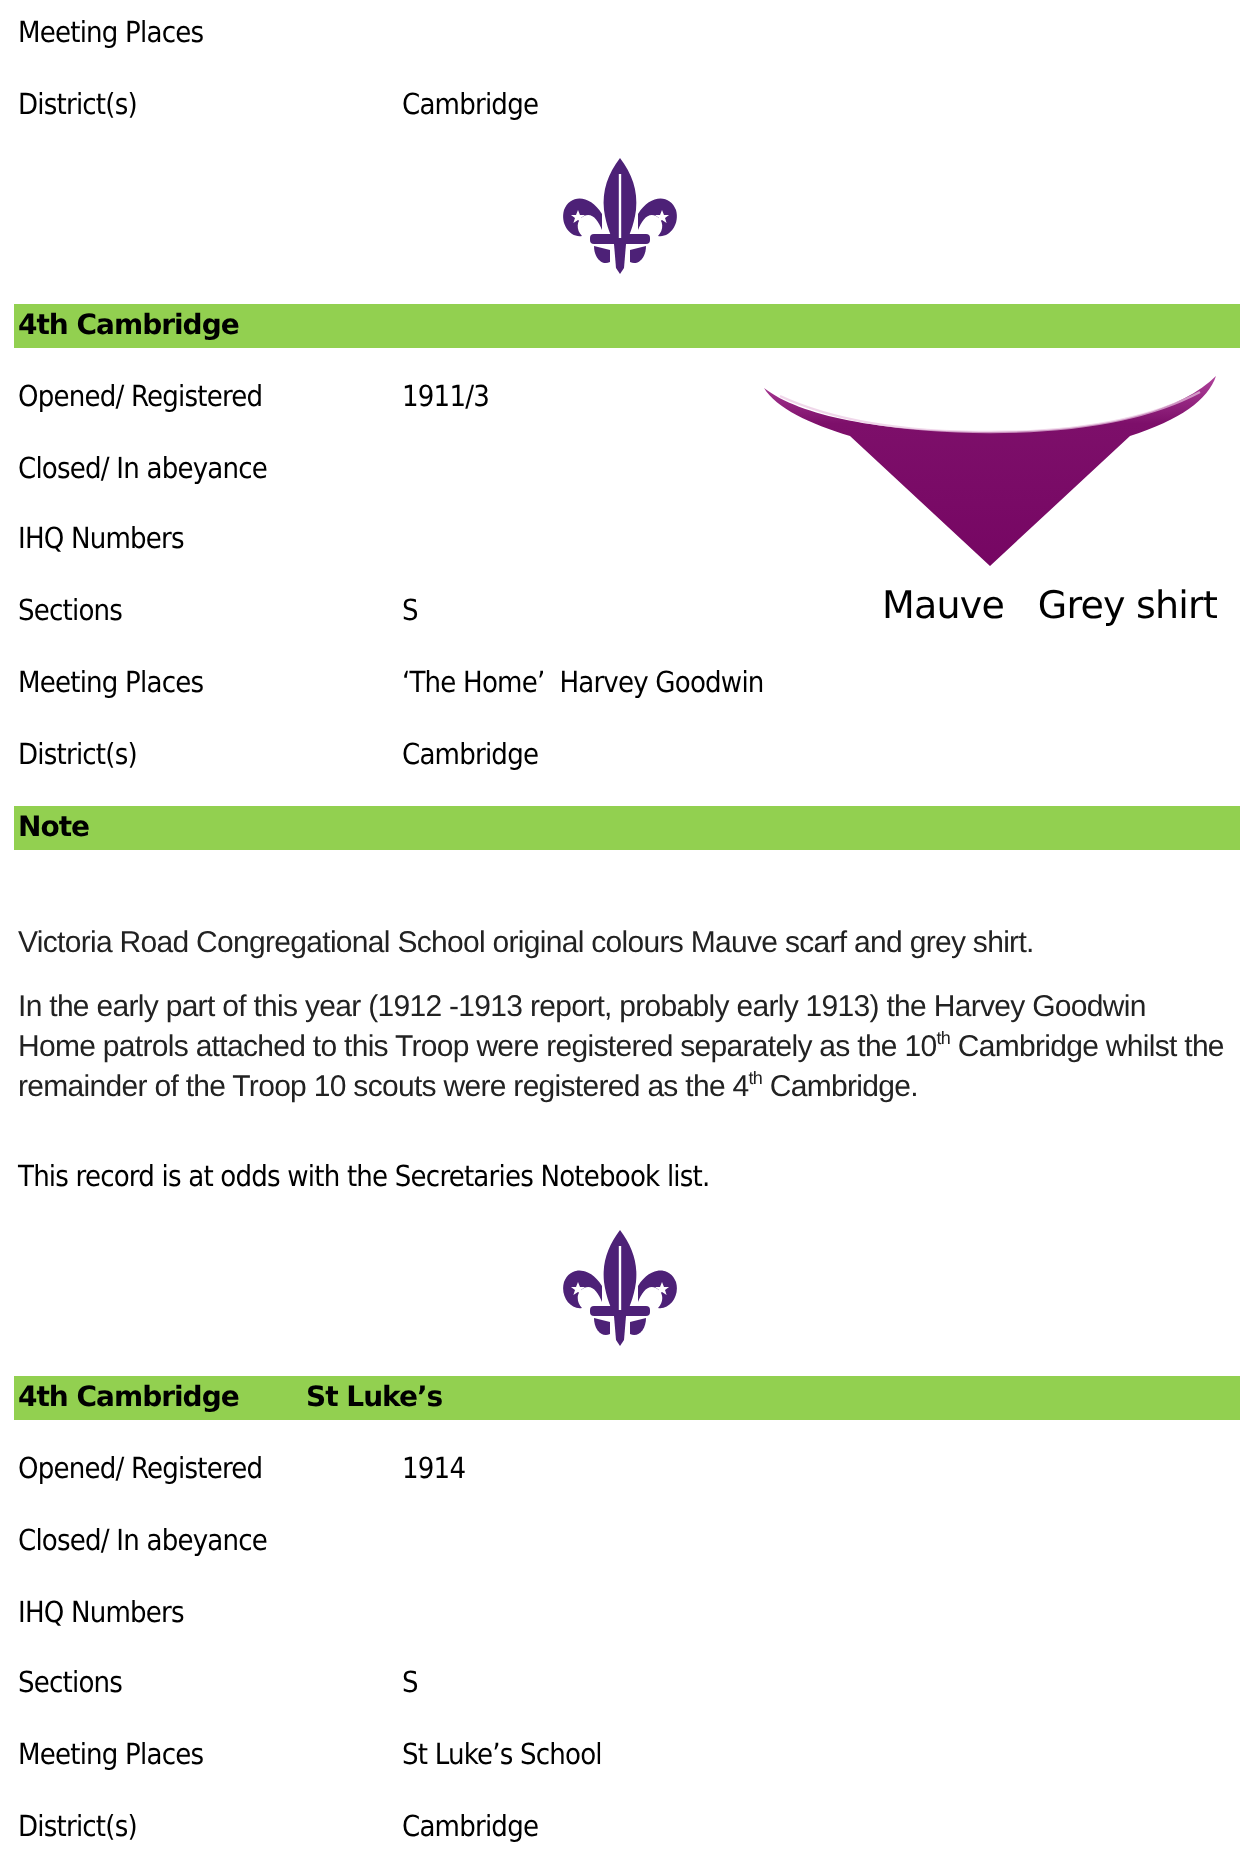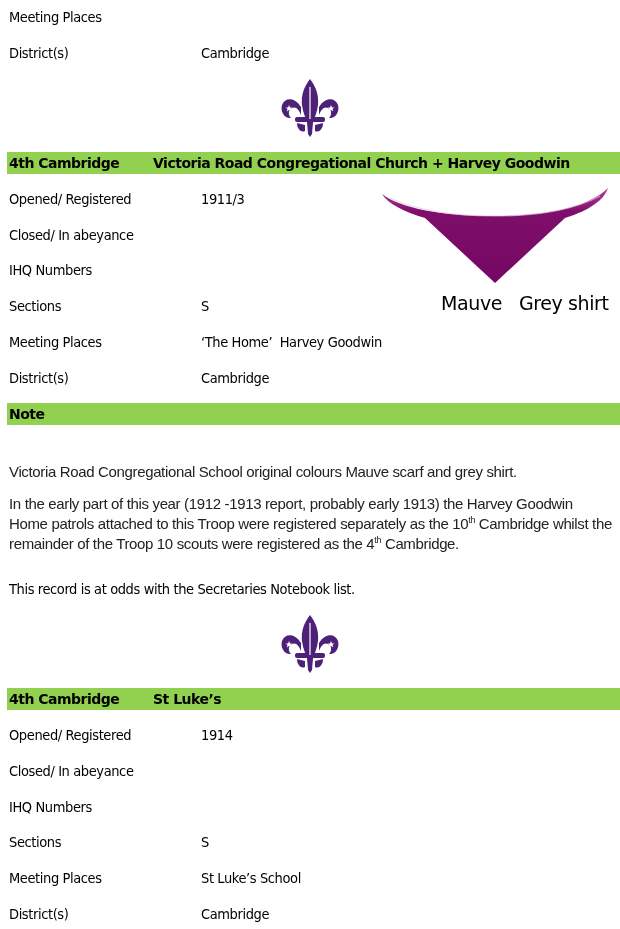--- a/index.html
+++ b/index.html
@@ -58,21 +58,20 @@
   </g>
   <g fill="#ffffff">
     <polygon points="10,28 11,30.5 13.5,30.5 11.5,32 12.3,34.5 10,33 7.7,34.5 8.5,32 6.5,30.5 9,30.5"></polygon>
     <polygon points="52,28 53,30.5 55.5,30.5 53.5,32 54.3,34.5 52,33 49.7,34.5 50.5,32 48.5,30.5 51,30.5"></polygon>
     <rect x="30.4" y="10" width="1.2" height="32"></rect>
   </g>
 </svg>
 
 <div class="bar" style="top:152px">
   <span class="c1">4th Cambridge</span>
-  <span class="c2">Victoria Road Congregational Church + Harvey Goodwin</span>
 </div>
 
 <div class="row" style="top:188px">
   <span class="lbl">Opened/ Registered</span>
   <span class="val">1911/3</span>
 </div>
 <div class="row" style="top:224px">
   <span class="lbl">Closed/ In abeyance</span>
   <span class="val"></span>
 </div>

